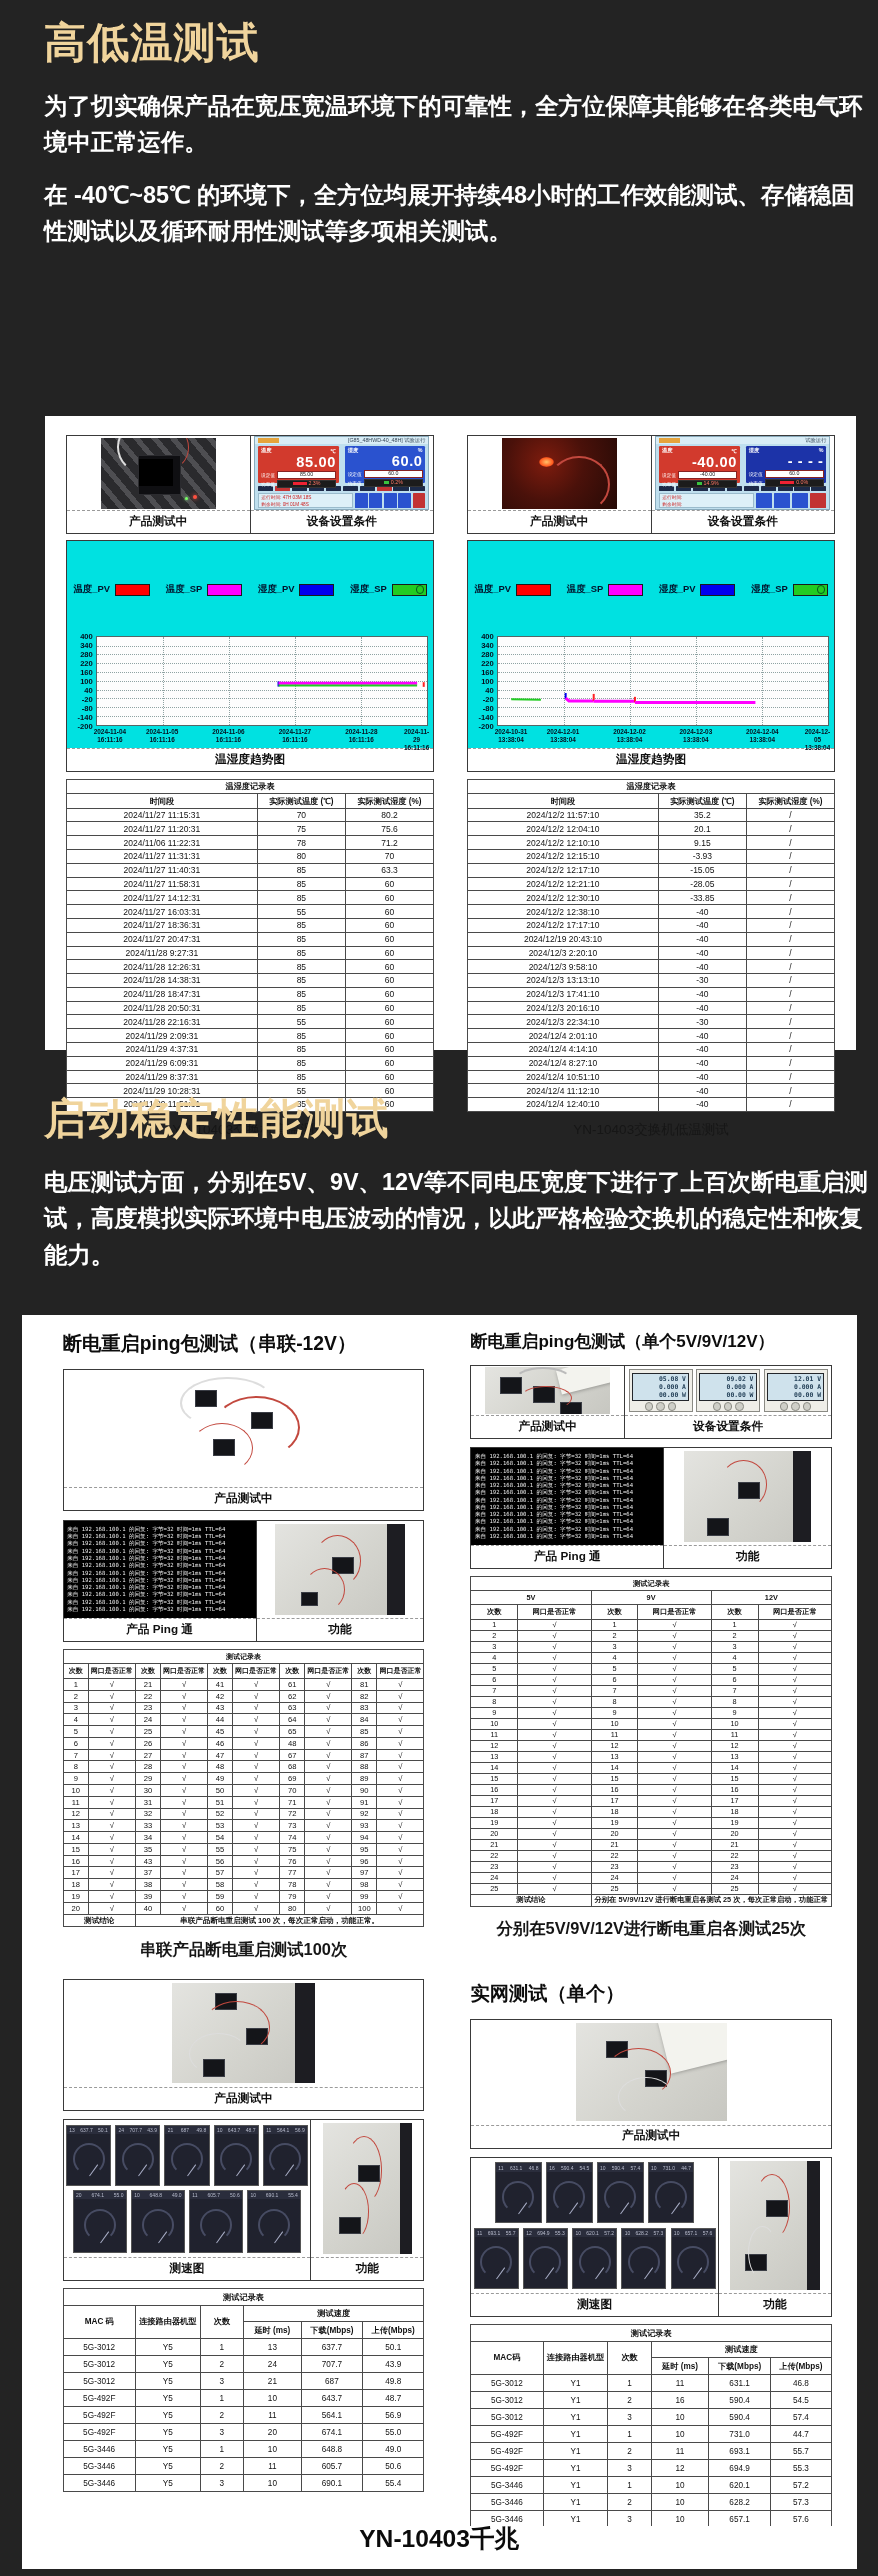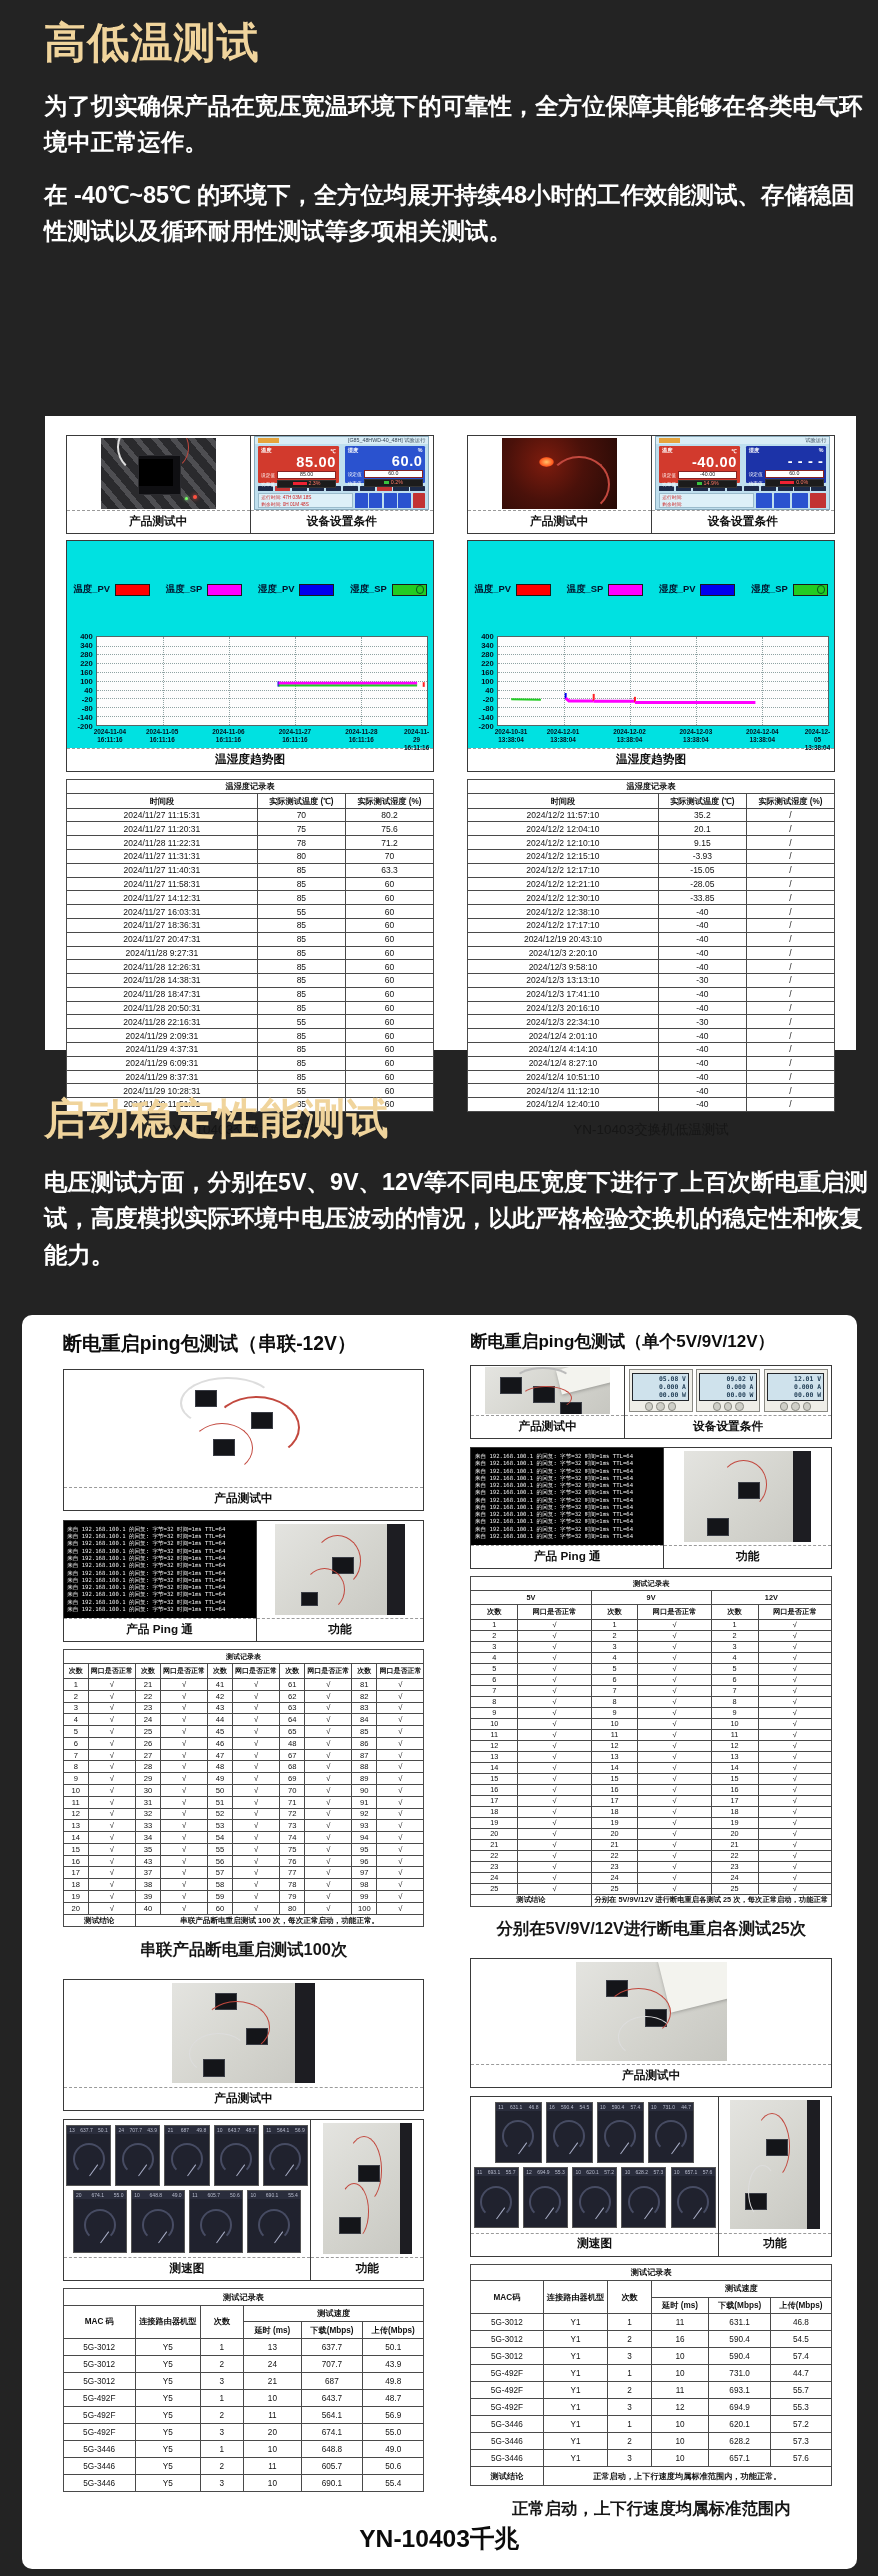--- a/index.html
+++ b/index.html
@@ -11,21 +11,21 @@
   #sec1-title{top:15.2px;}
   #sec2-title{top:1091px;}
   .body-text{position:absolute;left:44px;width:826px;margin:0;font-size:23.4px;font-weight:bold;color:#ffffff;line-height:1.55;}
   #sec1-p1{top:88px;}
   #sec1-p2{top:177px;}
   #sec2-p1{top:1164px;}
 
   
   .figure{position:absolute;background:#ffffff;box-sizing:border-box;}
   #figure1{left:45px;top:416px;width:811px;height:634px;padding:19.3px 21px 0;display:flex;gap:33px;}
-  #figure2{left:21.7px;top:1315px;width:835px;height:1254px;padding:15.2px 24.6px 0 41px;border-radius:10px;}
+  #figure2{left:21.7px;top:1315px;width:835px;height:1254px;padding:15.2px 24.6px 0 41px;}
   .fig-col{flex:1;min-width:0;display:flex;flex-direction:column;}
   #fig2-cols{display:flex;gap:46px;height:1196px;overflow:hidden;}
 
   .panel{border:1.2px solid #3a3a3a;background:#fff;}
   .panel.duo{display:flex;}
   .cell{flex:1;min-width:0;display:flex;flex-direction:column;}
   .cell.divider{border-right:1.2px solid #3a3a3a;}
   .imgbox{position:relative;overflow:hidden;flex:1;display:flex;align-items:center;justify-content:center;background:#fff;}
   .cap{border-top:0.6px dashed #9a9a9a;text-align:center;font-weight:bold;font-size:11.7px;color:#101010;padding:2.9px 1.2px 4.1px;background:#fff;}
 
@@ -331,21 +331,21 @@
               <td>2024/11/27 11:15:31</td>
               <td>70</td>
               <td>80.2</td>
             </tr>
             <tr>
               <td>2024/11/27 11:20:31</td>
               <td>75</td>
               <td>75.6</td>
             </tr>
             <tr>
-              <td>2024/11/28 11:22:31</td>
+              <td>2024/11/06 11:22:31</td>
               <td>78</td>
               <td>71.2</td>
             </tr>
             <tr>
               <td>2024/11/27 11:31:31</td>
               <td>80</td>
               <td>70</td>
             </tr>
             <tr>
               <td>2024/11/27 11:40:31</td>
@@ -1635,20 +1635,21 @@
             </tbody>
           <tfoot>
             <tr>
               <td colspan="2" class="concl-lbl">测试结论</td>
               <td colspan="4" class="concl-txt">分别在 5V/9V/12V 进行断电重启各测试 25 次，每次正常启动，功能正常</td>
             </tr>
           </tfoot>
         </table>
         <div class="figcap big">分别在5V/9V/12V进行断电重启各测试25次</div>
 
+        <h2 class="subhead mt">实网测试（单个）</h2>
         <div class="panel">
           <div class="imgbox" style="height:105px;">
             <div class="iphoto photo-foam" style="width:42%;height:94%;">
               <span class="foam-white"></span>
               <span class="module" style="left:20%;top:18%;"></span>
               <span class="module" style="left:46%;top:48%;"></span>
               <i class="wire red thin" style="width:42%;height:48%;left:20%;top:26%;"></i>
               <i class="wire white thin" style="width:36%;height:40%;left:28%;top:55%;"></i>
             </div>
           </div>

